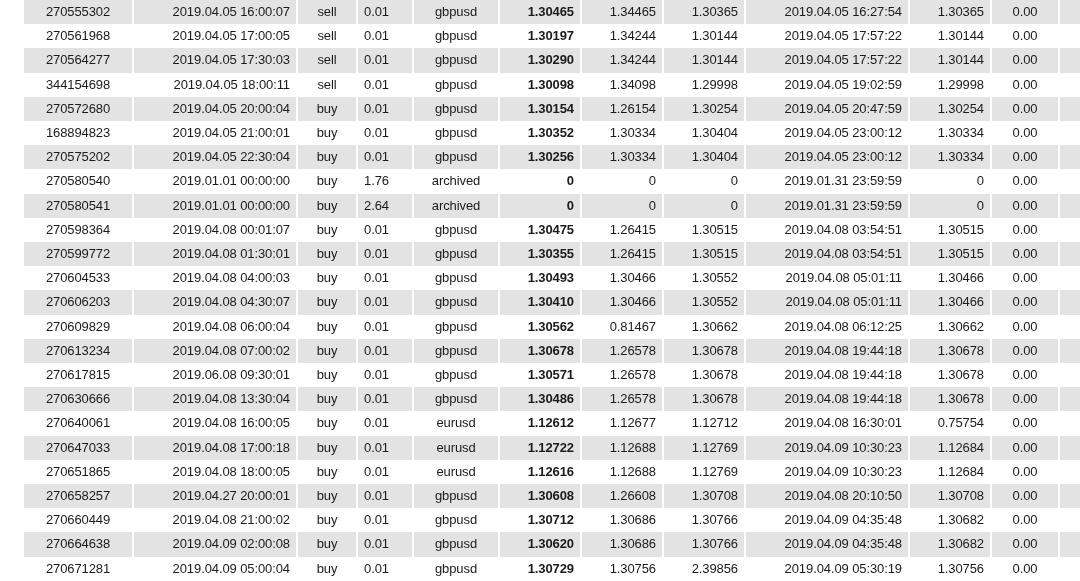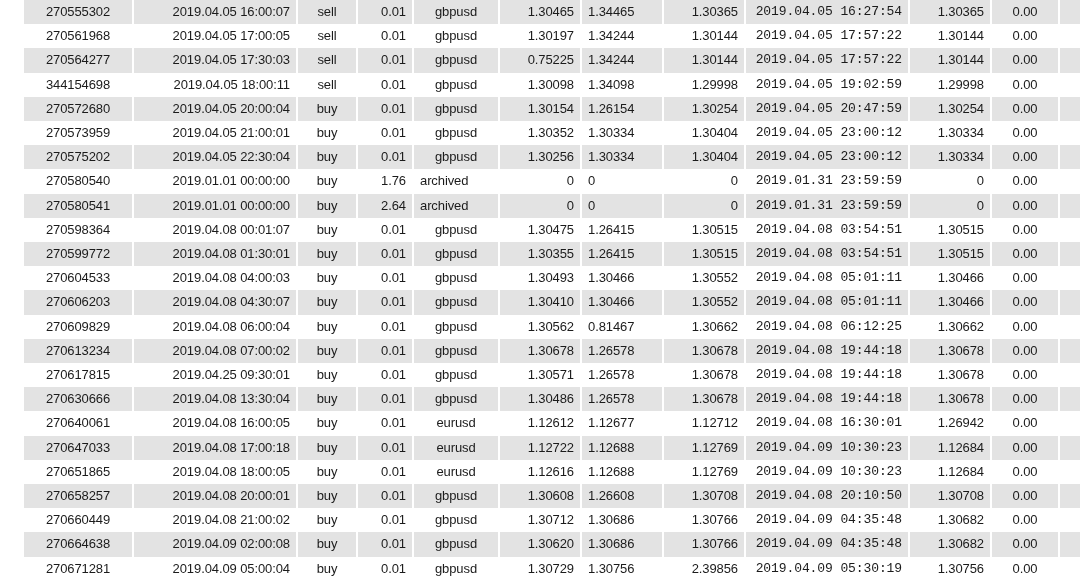--- a/index.html
+++ b/index.html
@@ -40,27 +40,27 @@
   tr.plain td {
     background: #ffffff;
   }
   
   #trade-history-table td + td {
     border-left: 2px solid #ffffff;
   }
   .c-ticket   { width: 96px;  text-align: center; }
   .c-opentime { width: 150px; text-align: right; }
   .c-type     { width: 46px;  text-align: center; }
-  .c-size     { width: 42px;  text-align: right; }
+  .c-size     { width: 42px;  }
   .c-symbol   { width: 72px;  text-align: center; }
-  .c-symbol.left { text-align: left; padding-left: 8px; }
-  .c-openprice{ width: 68px;  text-align: right; }
-  .c-sl       { width: 68px;  }
+  .c-symbol.left { text-align: center; padding-left: 8px; }
+  .c-openprice{ width: 68px;  text-align: right; font-weight: bold; }
+  .c-sl       { width: 68px;  text-align: right; }
   .c-tp       { width: 68px;  text-align: right; }
-  .c-closetime{ width: 150px; text-align: right; font-family: Liberation Mono, monospace; }
+  .c-closetime{ width: 150px; text-align: right; }
   .c-closeprice{width: 68px;  text-align: right; }
   .c-comm     { width: 54px;  text-align: center; }
   .c-taxes    { width: 54px;  text-align: right; }
 </style>
 </head>
 <body>
 
 <table id="trade-history-table">
   <tbody>
       <tr class="stripe">
@@ -90,21 +90,21 @@
         <td class="c-closeprice">1.30144</td>
         <td class="c-comm">0.00</td>
         <td class="c-taxes">0.00</td>
       </tr>
       <tr class="stripe">
         <td class="c-ticket">270564277</td>
         <td class="c-opentime">2019.04.05 17:30:03</td>
         <td class="c-type">sell</td>
         <td class="c-size">0.01</td>
         <td class="c-symbol">gbpusd</td>
-        <td class="c-openprice">0.75225</td>
+        <td class="c-openprice">1.30290</td>
         <td class="c-sl">1.34244</td>
         <td class="c-tp">1.30144</td>
         <td class="c-closetime">2019.04.05 17:57:22</td>
         <td class="c-closeprice">1.30144</td>
         <td class="c-comm">0.00</td>
         <td class="c-taxes">0.00</td>
       </tr>
       <tr class="plain">
         <td class="c-ticket">344154698</td>
         <td class="c-opentime">2019.04.05 18:00:11</td>
@@ -127,21 +127,21 @@
         <td class="c-symbol">gbpusd</td>
         <td class="c-openprice">1.30154</td>
         <td class="c-sl">1.26154</td>
         <td class="c-tp">1.30254</td>
         <td class="c-closetime">2019.04.05 20:47:59</td>
         <td class="c-closeprice">1.30254</td>
         <td class="c-comm">0.00</td>
         <td class="c-taxes">0.00</td>
       </tr>
       <tr class="plain">
-        <td class="c-ticket">270573959</td>
+        <td class="c-ticket">168894823</td>
         <td class="c-opentime">2019.04.05 21:00:01</td>
         <td class="c-type">buy</td>
         <td class="c-size">0.01</td>
         <td class="c-symbol">gbpusd</td>
         <td class="c-openprice">1.30352</td>
         <td class="c-sl">1.30334</td>
         <td class="c-tp">1.30404</td>
         <td class="c-closetime">2019.04.05 23:00:12</td>
         <td class="c-closeprice">1.30334</td>
         <td class="c-comm">0.00</td>
@@ -268,21 +268,21 @@
         <td class="c-openprice">1.30678</td>
         <td class="c-sl">1.26578</td>
         <td class="c-tp">1.30678</td>
         <td class="c-closetime">2019.04.08 19:44:18</td>
         <td class="c-closeprice">1.30678</td>
         <td class="c-comm">0.00</td>
         <td class="c-taxes">0.00</td>
       </tr>
       <tr class="plain">
         <td class="c-ticket">270617815</td>
-        <td class="c-opentime">2019.04.25 09:30:01</td>
+        <td class="c-opentime">2019.06.08 09:30:01</td>
         <td class="c-type">buy</td>
         <td class="c-size">0.01</td>
         <td class="c-symbol">gbpusd</td>
         <td class="c-openprice">1.30571</td>
         <td class="c-sl">1.26578</td>
         <td class="c-tp">1.30678</td>
         <td class="c-closetime">2019.04.08 19:44:18</td>
         <td class="c-closeprice">1.30678</td>
         <td class="c-comm">0.00</td>
         <td class="c-taxes">0.00</td>
@@ -304,21 +304,21 @@
       <tr class="plain">
         <td class="c-ticket">270640061</td>
         <td class="c-opentime">2019.04.08 16:00:05</td>
         <td class="c-type">buy</td>
         <td class="c-size">0.01</td>
         <td class="c-symbol">eurusd</td>
         <td class="c-openprice">1.12612</td>
         <td class="c-sl">1.12677</td>
         <td class="c-tp">1.12712</td>
         <td class="c-closetime">2019.04.08 16:30:01</td>
-        <td class="c-closeprice">1.26942</td>
+        <td class="c-closeprice">0.75754</td>
         <td class="c-comm">0.00</td>
         <td class="c-taxes">0.00</td>
       </tr>
       <tr class="stripe">
         <td class="c-ticket">270647033</td>
         <td class="c-opentime">2019.04.08 17:00:18</td>
         <td class="c-type">buy</td>
         <td class="c-size">0.01</td>
         <td class="c-symbol">eurusd</td>
         <td class="c-openprice">1.12722</td>
@@ -338,21 +338,21 @@
         <td class="c-openprice">1.12616</td>
         <td class="c-sl">1.12688</td>
         <td class="c-tp">1.12769</td>
         <td class="c-closetime">2019.04.09 10:30:23</td>
         <td class="c-closeprice">1.12684</td>
         <td class="c-comm">0.00</td>
         <td class="c-taxes">0.00</td>
       </tr>
       <tr class="stripe">
         <td class="c-ticket">270658257</td>
-        <td class="c-opentime">2019.04.08 20:00:01</td>
+        <td class="c-opentime">2019.04.27 20:00:01</td>
         <td class="c-type">buy</td>
         <td class="c-size">0.01</td>
         <td class="c-symbol">gbpusd</td>
         <td class="c-openprice">1.30608</td>
         <td class="c-sl">1.26608</td>
         <td class="c-tp">1.30708</td>
         <td class="c-closetime">2019.04.08 20:10:50</td>
         <td class="c-closeprice">1.30708</td>
         <td class="c-comm">0.00</td>
         <td class="c-taxes">0.00</td>

